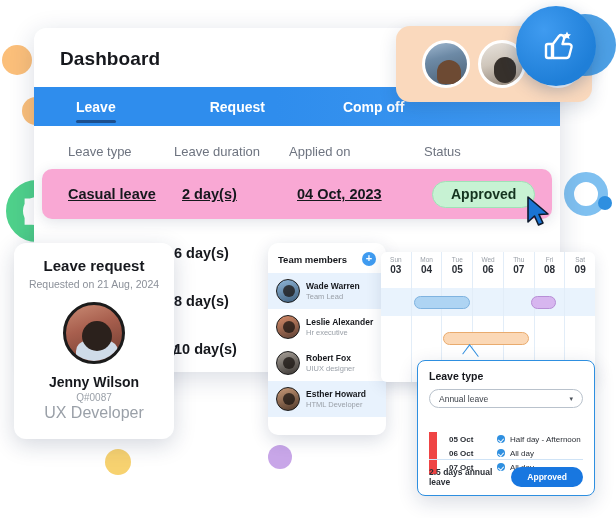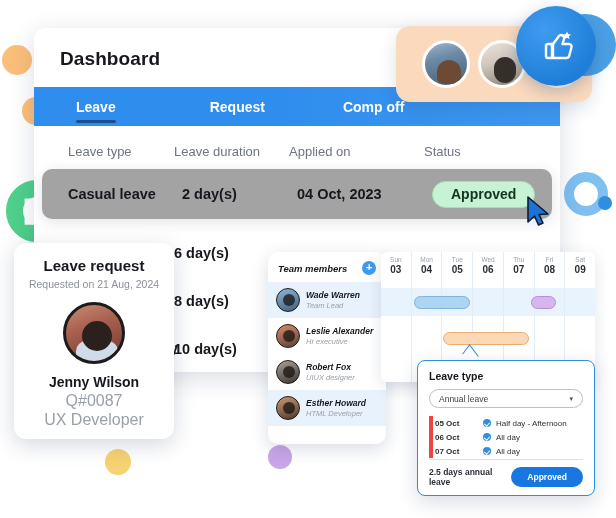--- a/index.html
+++ b/index.html
@@ -60,23 +60,23 @@
   .thead .c1 { width: 140px; padding-left: 34px; }
   .thead .c2 { width: 115px; }
   .thead .c3 { width: 135px; }
   .thead .c4 { width: 100px; }
 
   .trow {
     display: flex; align-items: center; height: 48px;
     font-size: 14.5px; color: #16181d; font-weight: 600;
   }
   .trow.highlight {
-    background: #a3a3a3; border-radius: 10px;
+    background: #f9a8d4; border-radius: 10px;
     box-shadow: 0 3px 14px rgba(20,40,80,.13);
-    margin: 0 8px; height: 50px;
+    margin: 0 8px; height: 50px; text-decoration: underline;
   }
   .trow .c1 { width: 140px; padding-left: 26px; }
   .trow.highlight .c1 { padding-left: 26px; }
   .trow .c2 { width: 115px; }
   .trow .c3 { width: 135px; }
   .trow .c4 { width: 110px; }
   .pill-approved {
     display: inline-flex; align-items: center; justify-content: center;
     background: #c7f2d3; color: #14331f; border: 1px solid #9fe2b6;
     border-radius: 20px; height: 27px; padding: 0 18px; font-size: 14px; font-weight: 700;
@@ -119,30 +119,29 @@
   .lr-title { font-size: 15px; font-weight: 700; color: #16181d; }
   .lr-sub { font-size: 10.5px; color: #8b9099; margin-top: 4px; }
   .lr-photo {
     width: 62px; height: 62px; border-radius: 50%; margin: 12px auto 0;
     border: 3px solid #1b1b1b; overflow: hidden; position: relative;
     background: linear-gradient(160deg,#c98a73 0%, #a85f4e 40%, #6d3a2e 100%);
   }
   .lr-photo::after { content:""; position:absolute; left:16px; top:16px; width:30px; height:30px; border-radius:15px; background:#2b211c; }
   .lr-photo::before { content:""; position:absolute; left:10px; bottom:0; width:42px; height:20px; border-radius:10px 10px 0 0; background:#cfdbe8; }
   .lr-name { font-size: 14px; font-weight: 700; color: #16181d; margin-top: 10px; }
-  .lr-id { font-size: 16px; color: #9aa0a8; margin-top: 2px; }
+  .lr-id { font-size: 10px; color: #9aa0a8; margin-top: 2px; }
   .lr-role { font-size: 16px; color: #9aa0a8; margin-top: 1px; }
 
   
   .team {
-    position: absolute; left: 268px; top: 252px; width: 118px; height: 192px;
+    position: absolute; left: 268px; top: 243px; width: 118px; height: 192px;
     background: #fff; border-radius: 10px;
     box-shadow: 0 5px 18px rgba(20,40,80,.16);
     overflow: hidden;
-    font-style: italic;
   }
   .team-head {
     display: flex; align-items: center; justify-content: space-between;
     padding: 9px 10px 7px 10px;
   }
   .team-head-title { font-size: 9.5px; font-weight: 700; color: #16181d; }
   .plus-btn {
     width: 14px; height: 14px; border-radius: 50%; background: #3f9bf0;
     color: #fff; font-size: 11px; line-height: 13px; text-align: center; font-weight: 700;
   }
@@ -194,21 +193,21 @@
     background: #fff; border-left: 1.5px solid #2e8fe0; border-top: 1.5px solid #2e8fe0;
     transform: rotate(45deg) skew(8deg,8deg);
   }
   .lp-title { font-size: 10.5px; font-weight: 700; color: #16181d; }
   .lp-select {
     margin-top: 7px; height: 19px; border: 1px solid #b9c2cc; border-radius: 10px;
     display: flex; align-items: center; justify-content: space-between;
     padding: 0 9px; font-size: 8.5px; color: #3a3f47;
   }
   .chev { font-size: 7px; color: #4a5059; }
-  .lp-list { margin-top: 8px; padding-left: 2px; border-left: 4px solid #ef4444; }
+  .lp-list { margin-top: 24px; padding-left: 12px; border-left: 8px solid #ef4444; }
   .lp-row { display: flex; align-items: center; height: 14px; font-size: 8px; font-weight: 700; color: #2b2f36; }
   .lp-date { width: 48px; }
   .lp-check {
     width: 8px; height: 8px; border-radius: 50%; background: #2e8fe0; margin-right: 5px;
     position: relative;
   }
   .lp-check::after {
     content: ""; position: absolute; left: 2px; top: 1.6px; width: 2.5px; height: 4px;
     border: solid #fff; border-width: 0 1.2px 1.2px 0; transform: rotate(40deg);
   }

